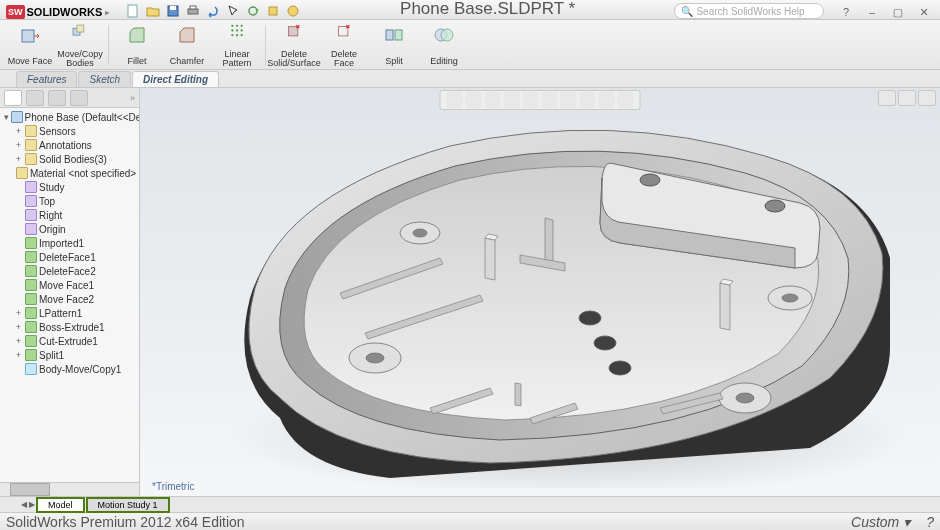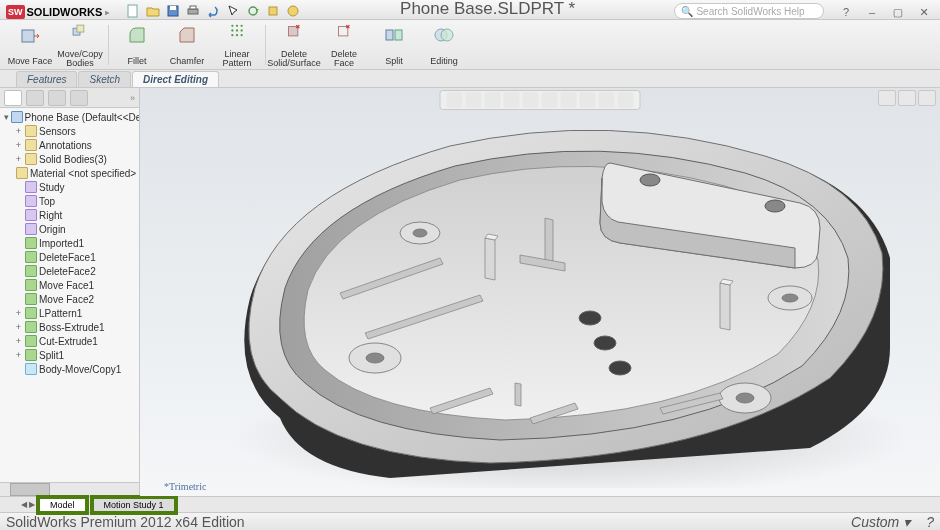--- a/index.html
+++ b/index.html
@@ -49,25 +49,25 @@
 .panel .scrollbar { height:14px; background:#e8e8e8; border-top:1px solid #c8c8c8; display:flex;}
 .panel .scrollbar .thumb { width:40px; background:#c8c8c8; border:1px solid #a8a8a8; margin-left:10px;}
 
 
 .viewport { flex:1; background: linear-gradient(#e0e4e8,#f4f6f8); position:relative; overflow:hidden;}
 .viewport .vtools { position:absolute; top:2px; left:50%; transform:translateX(-50%); height:20px; background:rgba(240,240,240,0.9); border:1px solid #c8c8c8; border-radius:3px; display:flex; align-items:center; gap:3px; padding:0 6px;}
 .viewport .vtools .vt { width:16px; height:16px; background:#e8e8e8; border-radius:2px;}
 .viewport .vcorner { position:absolute; top:2px; right:4px; display:flex; gap:2px;}
 .viewport .vcorner .vc { width:18px; height:16px; background:#e8e8e8; border:1px solid #c8c8c8; border-radius:2px;}
 .viewport .part { position:absolute; left:50px; top:30px; width:720px; height:370px; }
-.viewport .viewmode { position:absolute; bottom:4px; left:24px; font-size:10px; color:#5070a0;font-family:Liberation Serif, serif;}
+.viewport .viewmode { position:absolute; bottom:4px; left:12px; font-size:10px; color:#5070a0;}
 
 
 .bottomtabs { height:16px; background:#e8e8e8; border-top:1px solid #c8c8c8; display:flex; align-items:center; padding-left:20px;}
-.bottomtabs .bt { padding:1px 10px; font-size:9px; border:4px solid #4d7c0f; background:#dcdcdc; margin-right:1px;}
+.bottomtabs .bt { padding:1px 10px; font-size:9px; border:2px solid #4d7c0f; background:#dcdcdc; margin-right:1px;}
 .bottomtabs .bt.active { background:#fff;}
 .bottomtabs .arrows { width:16px; display:flex; justify-content:space-around; font-size:8px; color:#666;}
 
 
 .status { height:18px; background: linear-gradient(#f4f4f4,#e4e4e4); border-top:1px solid #c8c8c8; display:flex; align-items:center; padding:0 6px; font-size:14px; color:#555; justify-content:space-between;}
 .status .right { display:flex; gap:16px;font-style:italic;}
 </style>
 </head>
 <body>
 

